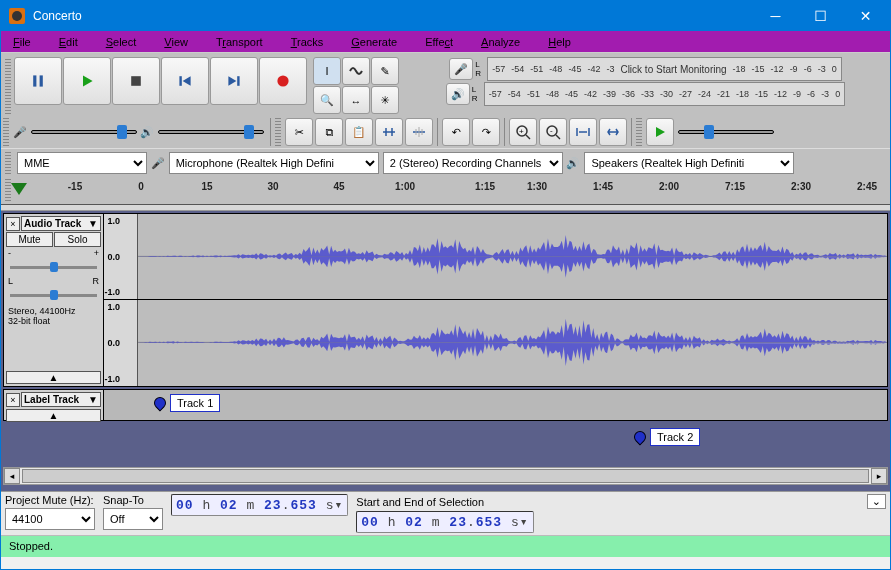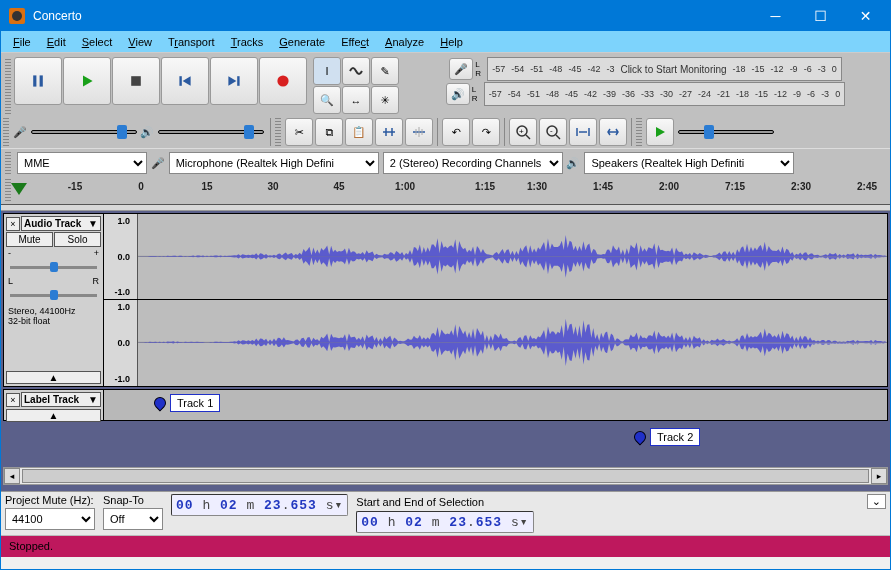--- a/index.html
+++ b/index.html
@@ -2,21 +2,21 @@
 <html><head>
 <meta charset="utf-8">
 <style>
 * { box-sizing: border-box; margin: 0; padding: 0; }
 body { font-family: "Segoe UI", Tahoma, sans-serif; font-size: 11px; background: #f0f0f0; width: 891px; height: 570px; overflow: hidden; border: 1px solid #0078d7; }
 .titlebar { background: #0078d7; color: #fff; height: 30px; display: flex; align-items: center; padding: 0 2px 0 8px; }
 .titlebar .icon { width: 16px; height: 16px; background: #d97012; border-radius: 2px; margin-right: 8px; position: relative; }
 .titlebar .icon::after { content: ''; position: absolute; inset: 3px; background: #333; border-radius: 50%; }
 .titlebar .title { flex: 1; font-size: 12px; }
 .titlebar .wbtn { width: 45px; height: 30px; display: flex; align-items: center; justify-content: center; font-size: 14px; }
-.menubar { background: #7dd3fc; height: 22px; display: flex; align-items: stretch; padding: 0 4px; border-bottom: 1px solid #ccc; }
+.menubar { background: #a21caf; height: 22px; display: flex; align-items: stretch; padding: 0 4px; border-bottom: 1px solid #ccc; gap: 12px; }
 .menubar .mitem { padding: 0 8px; display: flex; align-items: center; cursor: default; }
 .menubar .mitem span.ul { text-decoration: underline; }
 .toolbars { background: #c0c0c0; display: flex; flex-wrap: wrap; padding: 2px; gap: 2px; }
 .tb-group { display: flex; align-items: center; gap: 1px; padding: 1px; border: 1px solid transparent; }
 .handle { width: 6px; align-self: stretch; background: repeating-linear-gradient(0deg,#888 0 1px,transparent 1px 3px); margin-right: 2px; cursor: move; }
 .tbtn { width: 28px; height: 28px; background: linear-gradient(#f8f8f8,#e0e0e0); border: 1px solid #999; border-radius: 3px; display: flex; align-items: center; justify-content: center; cursor: pointer; }
 .tbtn.big { width: 48px; height: 48px; font-size: 18px; }
 .tbtn svg { width: 16px; height: 16px; }
 .meter { background: #dcdcdc; border: 1px solid #888; height: 24px; flex: 1; display: flex; align-items: center; font-size: 9px; position: relative; padding: 0 4px; gap: 6px; color: #333; overflow: hidden; }
 .meter .tick { font-size: 9px; }
@@ -39,36 +39,36 @@
 .track-panel .halfbtn { flex: 1; border: 1px solid #555; background: #eee; text-align: center; padding: 1px 0; cursor: pointer; }
 .track-panel .tiny-slider { height: 12px; position: relative; margin: 2px 4px; }
 .track-panel .tiny-slider .tr { height: 3px; background: #888; margin-top: 5px; }
 .track-panel .tiny-slider .th { position: absolute; width: 8px; height: 10px; background: #2b7cd3; border-radius: 2px; top: 1px; left: 46%; }
 .track-panel .labels { display: flex; justify-content: space-between; font-size: 9px; padding: 0 2px; }
 .track-panel .collapse { text-align: center; border: 1px solid #555; background: #eee; margin-top: auto; cursor: pointer; }
 .wave-container { flex: 1; background: #b8b8b8; position: relative; }
 .wave-selection { position: absolute; top: 0; bottom: 0; background: rgba(180,200,255,0.55); }
 .wave-channel { height: 86px; border-bottom: 1px solid #000; position: relative; background: #bdbdbd; }
 .wave-scale { position: absolute; left: 0; top: 0; width: 34px; height: 100%; background: #d8d8d8; border-right: 1px solid #555; font-size: 9px; font-weight: bold; }
-.wave-scale div { position: absolute; right: 7px; }
+.wave-scale div { position: absolute; right: 17px; }
 .wave-svg { position: absolute; left: 34px; right: 0; top: 0; bottom: 0; }
 .label-track { display: flex; border: 1px solid #000; margin: 0 2px 2px; height: 32px; }
 .label-content { flex: 1; background: #b8b8b8; position: relative; }
 .label-marker { position: absolute; top: 4px; display: flex; align-items: center; }
 .label-marker .dot { width: 12px; height: 12px; background: #2030c8; border-radius: 50% 50% 50% 0; transform: rotate(-45deg); border: 1px solid #001; }
 .label-marker .txt { background: #fff; border: 1px solid #2030c8; padding: 2px 6px; font-size: 11px; margin-left: 4px; }
 .hscroll { background: #e8e8e8; height: 18px; margin: 4px 2px 0; border: 1px solid #999; position: relative; }
 .hscroll .thumb { position: absolute; left: 18px; right: 18px; top: 1px; bottom: 1px; background: #cdcdcd; border: 1px solid #888; }
 .hscroll .arr { position: absolute; width: 16px; height: 16px; top: 0; background: #ddd; border: 1px solid #888; text-align: center; line-height: 14px; font-size: 9px; }
 .bottom-bar { background: #e8e8e8; border-top: 1px solid #999; padding: 2px 4px; display: flex; gap: 8px; font-size: 11px; }
 .bottom-bar .col { display: flex; flex-direction: column; gap: 2px; }
 .time-field { font-family: "Courier New", monospace; font-size: 13px; background: #eef; border: 1px inset #888; padding: 2px 4px; border-radius: 2px; letter-spacing: 1px; }
 .time-field .d { color: #2238c0; font-weight: bold; }
 .time-field .u { color: #444; }
-.status-bar { background: #be185d; border-top: 1px solid #bbb; padding: 4px 8px; font-size: 11px; height: 22px; }
+.status-bar { background: #86efac; border-top: 1px solid #bbb; padding: 4px 8px; font-size: 11px; height: 22px; }
 .sep { width: 1px; background: #888; align-self: stretch; margin: 0 2px; }
 </style>
 </head>
 <body>
 
 <div class="titlebar">
   <div class="icon"></div>
   <div class="title">Concerto</div>
   <div class="wbtn">─</div>
   <div class="wbtn">☐</div>

